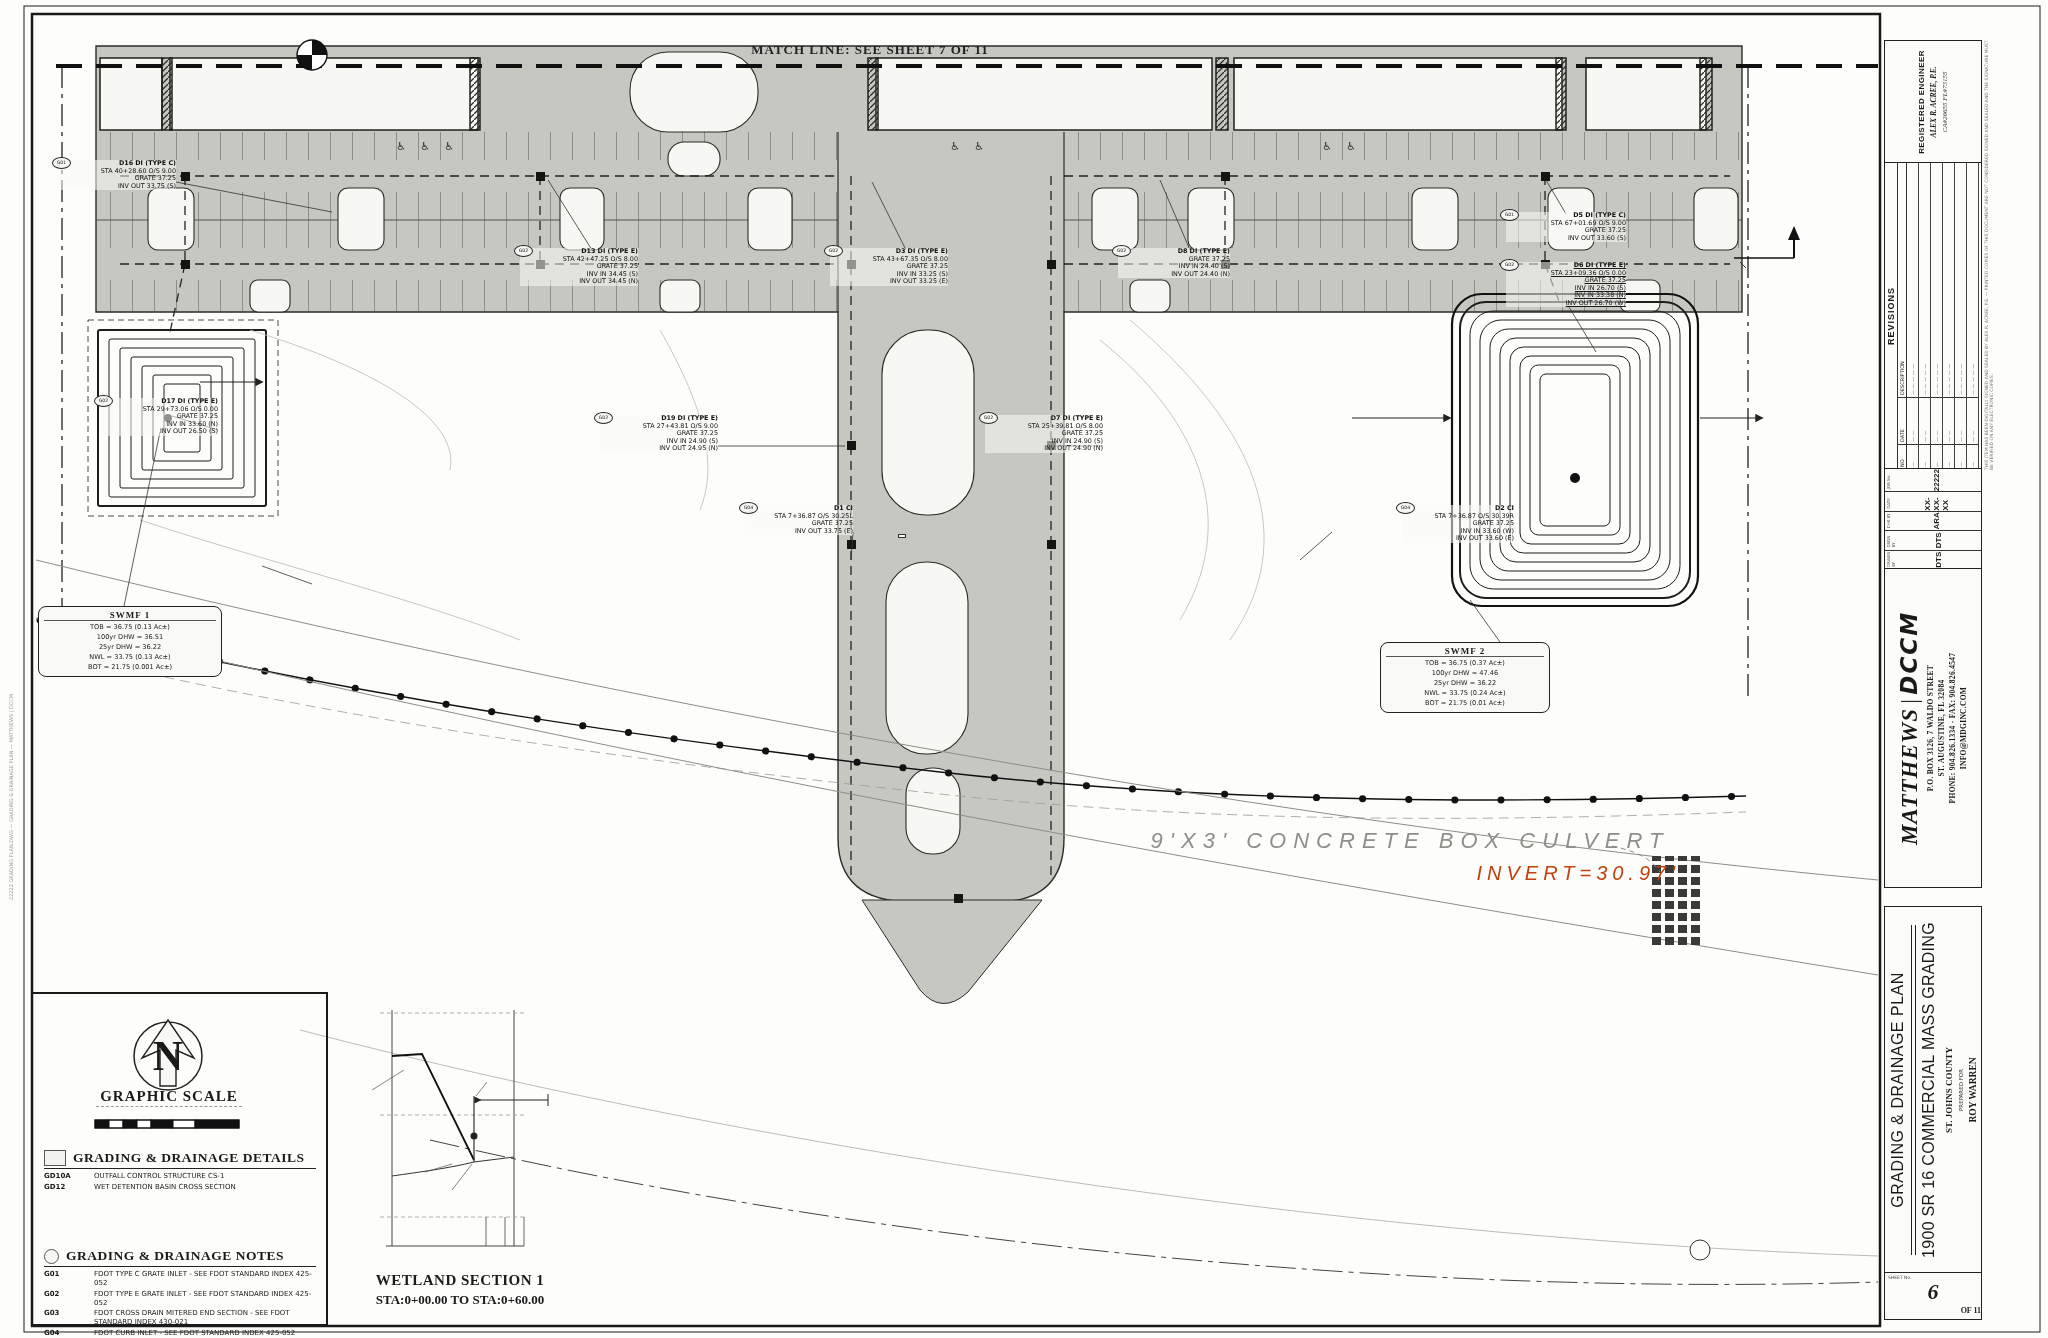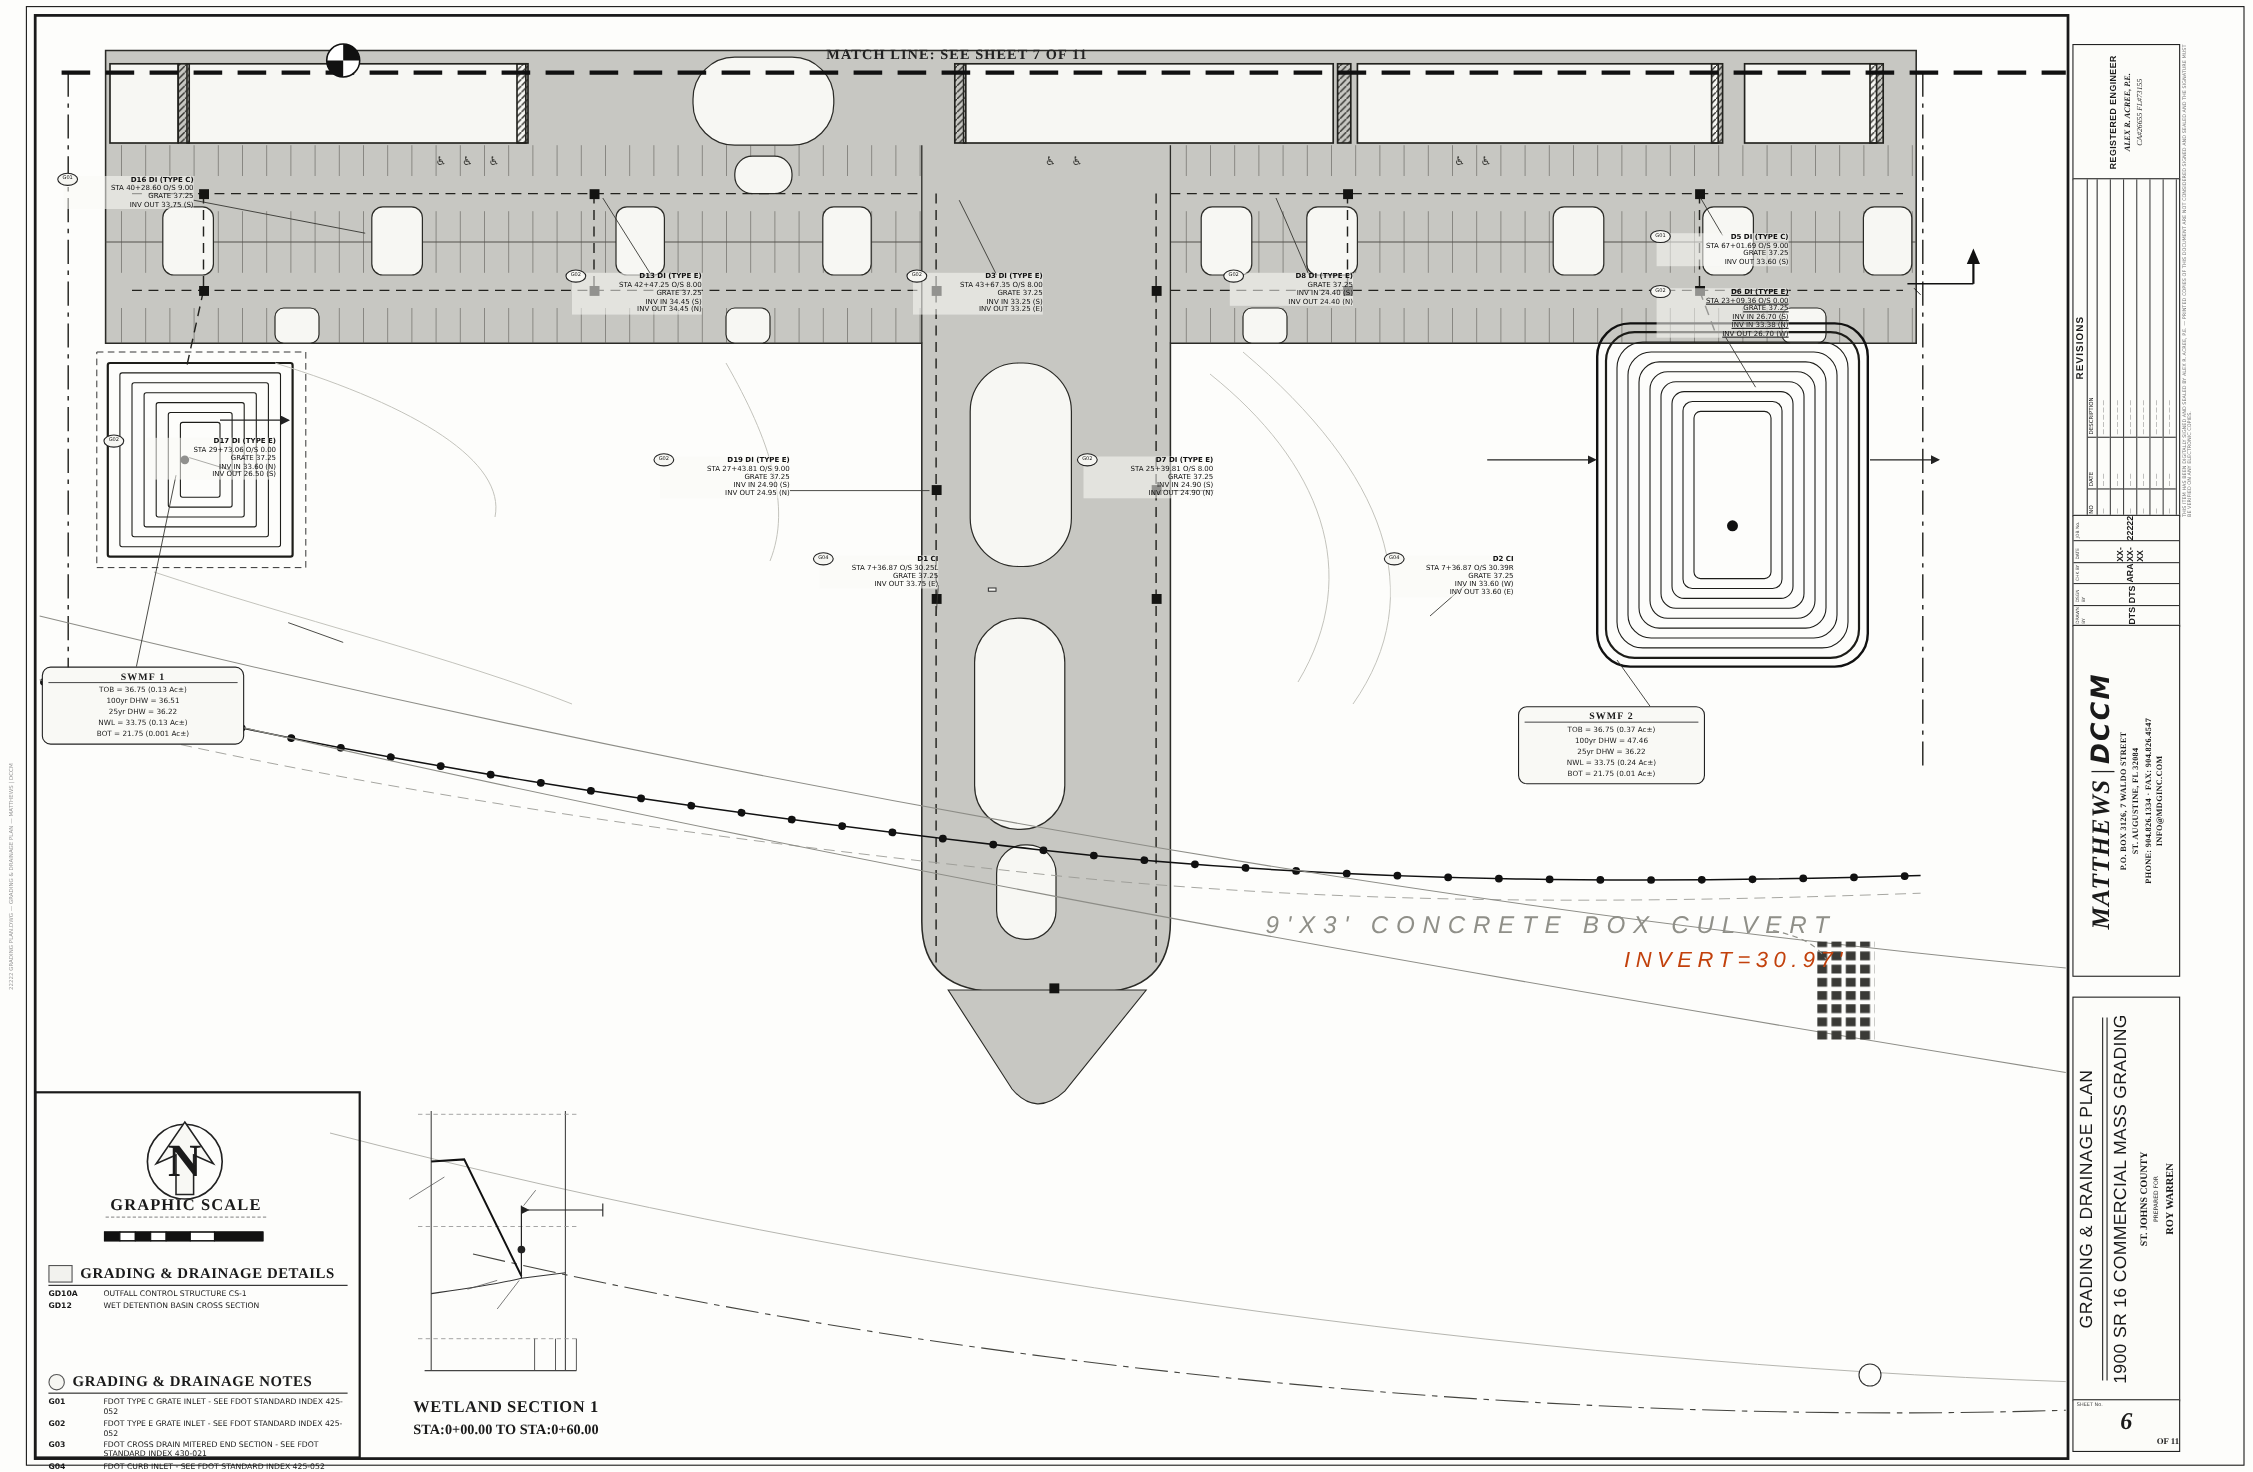--- a/index.html
+++ b/index.html
@@ -528,21 +528,21 @@
           <span class="cl-badge">G02</span>
           <div class="cl-body" data-lines="">
             <div>D6 DI (TYPE E)</div>
             <div>STA 23+09.36 O/S 0.00</div>
             <div>GRATE 37.25</div>
             <div>INV IN 26.70 (S)</div>
             <div>INV IN 33.38 (N)</div>
             <div>INV OUT 26.70 (W)</div>
           </div>
         </div>
-        <div class="callout" style="position: absolute; left: 100px; top: 398px; width: 118px; padding-left: 33px;">
+        <div class="callout" style="position: absolute; left: 100px; top: 398px; width: 118px;">
           <span class="cl-badge">G02</span>
           <div class="cl-body" data-lines="">
             <div>D17 DI (TYPE E)</div>
             <div>STA 29+73.06 O/S 0.00</div>
             <div>GRATE 37.25</div>
             <div>INV IN 33.60 (N)</div>
             <div>INV OUT 26.50 (S)</div>
           </div>
         </div>
         <div class="callout" style="position: absolute; left: 600px; top: 415px; width: 118px;">
@@ -567,21 +567,21 @@
         </div>
         <div class="callout" style="position: absolute; left: 745px; top: 505px; width: 108px;">
           <span class="cl-badge">G04</span>
           <div class="cl-body" data-lines="">
             <div>D1 CI</div>
             <div>STA 7+36.87 O/S 30.25L</div>
             <div>GRATE 37.25</div>
             <div>INV OUT 33.75 (E)</div>
           </div>
         </div>
-        <div class="callout" style="position: absolute; left: 1264px; top: 505px; width: 112px;">
+        <div class="callout" style="position: absolute; left: 1402px; top: 505px; width: 112px;">
           <span class="cl-badge">G04</span>
           <div class="cl-body" data-lines="">
             <div>D2 CI</div>
             <div>STA 7+36.87 O/S 30.39R</div>
             <div>GRATE 37.25</div>
             <div>INV IN 33.60 (W)</div>
             <div>INV OUT 33.60 (E)</div>
           </div>
         </div>
       </div>

